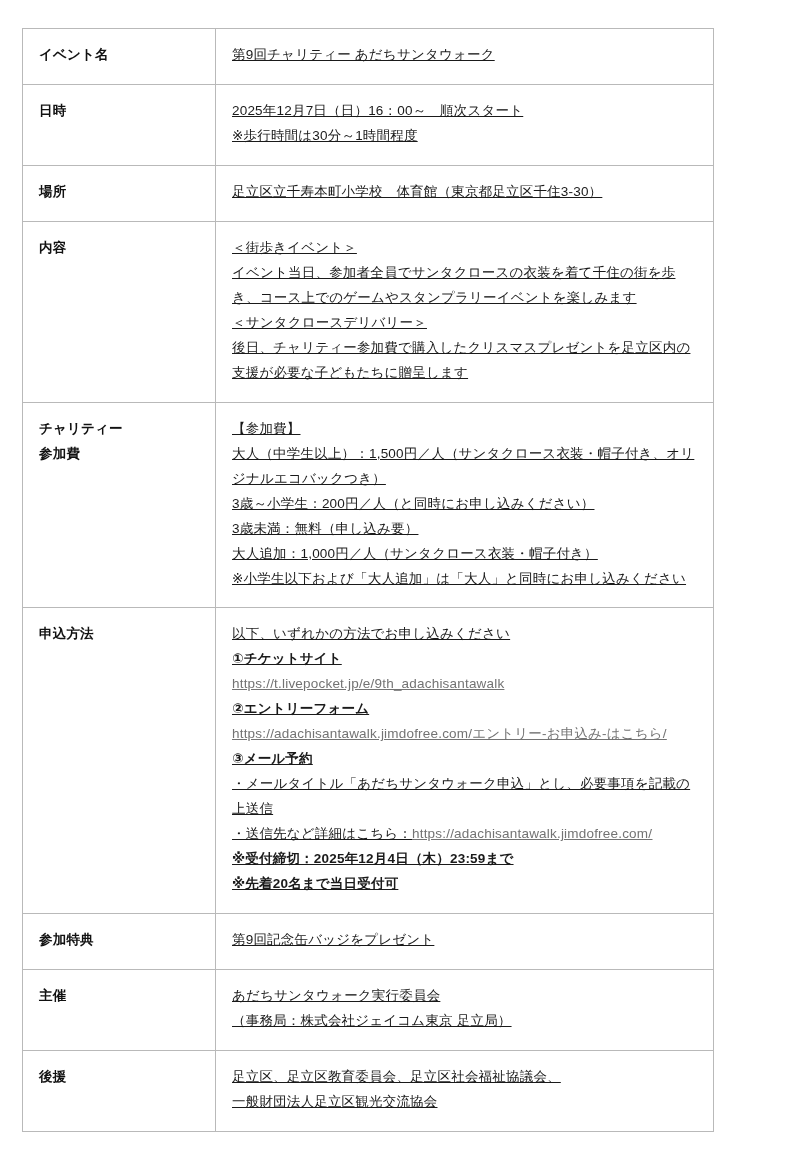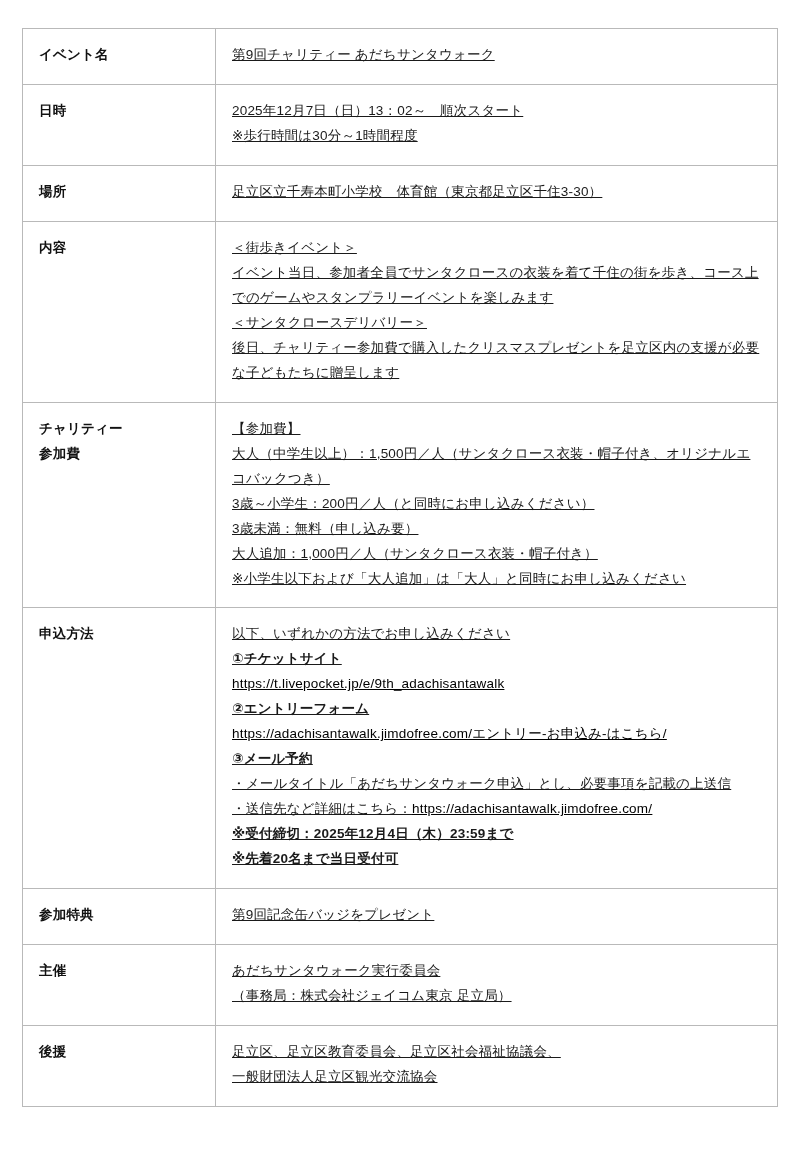--- a/index.html
+++ b/index.html
@@ -15,21 +15,21 @@
     -webkit-font-smoothing: antialiased;
   }
   .page {
     width: 800px;
     min-height: 1172px;
     box-sizing: border-box;
     padding: 28px 22px 20px 22px;
     background: #ffffff;
   }
   table.event-table {
-    width: 756px;
+    width: 692px;
     border-collapse: collapse;
     table-layout: fixed;
   }
   table.event-table td {
     border: 1px solid #b9b9b9;
     vertical-align: top;
     padding: 14px 14px 16px 16px;
     font-size: 13.5px;
     line-height: 1.85;
     letter-spacing: 0.2px;
@@ -47,21 +47,21 @@
   .line {
     display: block;
     white-space: pre-wrap;
     word-break: break-all;
     text-decoration: underline;
   }
   .bold {
     font-weight: bold;
   }
   a.link {
-    color: #000000;
+    color: #737373;
     text-decoration: underline;
     word-break: break-all;
   }
   .label-line2 {
     display: block;
   }
 </style>
 </head>
 <body>
 
@@ -74,21 +74,21 @@
           </td>
           <td class="value-cell">
             <span class="line">第9回チャリティー あだちサンタウォーク</span>
           </td>
         </tr>
         <tr>
           <td class="label-cell">
             <span class="label-line2">日時</span>
           </td>
           <td class="value-cell">
-            <span class="line">2025年12月7日（日）13：02～　順次スタート</span>
+            <span class="line">2025年12月7日（日）16：00～　順次スタート</span>
             <span class="line">※歩行時間は30分～1時間程度</span>
           </td>
         </tr>
         <tr>
           <td class="label-cell">
             <span class="label-line2">場所</span>
           </td>
           <td class="value-cell">
             <span class="line">足立区立千寿本町小学校　体育館（東京都足立区千住3-30）</span>
           </td>

